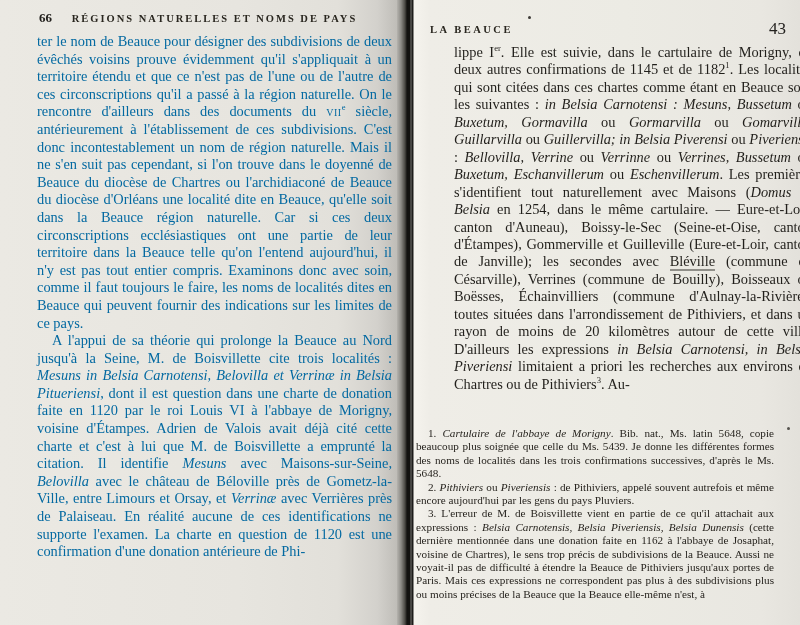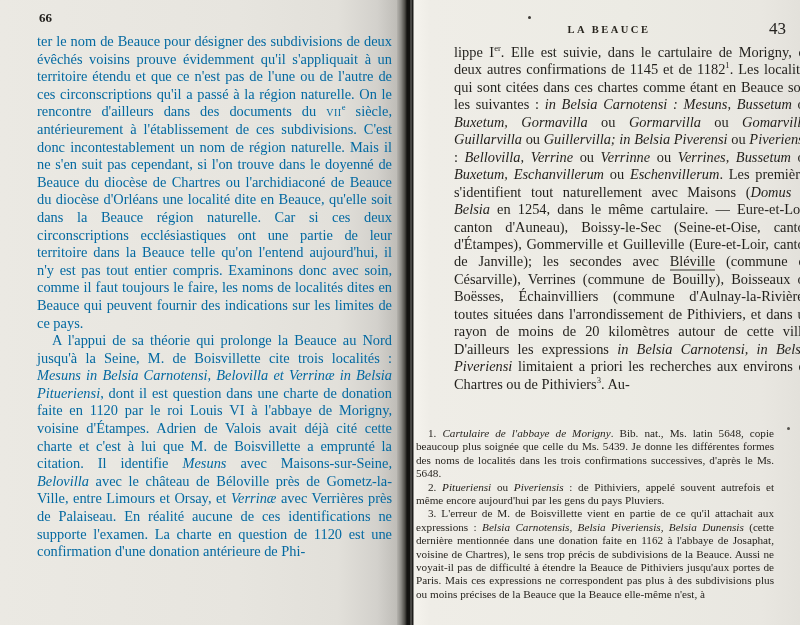--- a/index.html
+++ b/index.html
@@ -25,21 +25,21 @@
   }
   .header-left { position:absolute; top:10px; left:37px; width:355px; height:18px; }
   .pageno-left { position:absolute; left:2px; top:0; font-size:13px; font-weight:bold; color:#23211e; }
   .title-left  { display:block; text-align:center; font-size:10.5px; font-weight:bold;
                  letter-spacing:2px; color:#29261f; padding-top:3px; }
   .body-left {
     position:absolute; top:33px; left:37px; width:355px;
     color:#0369a1; font-size:14.4px; line-height:17.6px; text-align:justify;
   }
   .header-right { position:absolute; top:24px; left:430px; width:358px; height:18px; }
-  .title-right  { display:block; text-align:center; font-size:10.5px; font-weight:bold;
+  .title-right  { display:block; font-size:10.5px; font-weight:bold;
                   letter-spacing:2.5px; color:#29261f; }
   .pageno-right { position:absolute; right:2px; top:-5px; font-size:17px; color:#23211e; }
   .body-right {
     position:absolute; top:44px; left:430px; width:358px;
     color:#211f1b; font-size:14.4px; line-height:17.45px; text-align:justify;margin-left:24px;
   }
   .footnotes {
     position:absolute; top:427px; left:416px; width:358px;
     color:#27241f; font-size:11.2px; line-height:13.4px; text-align:justify;
   }
@@ -56,36 +56,37 @@
 </style>
 </head>
 <body>
 
 <div class="page-left"></div>
 <div class="gutter"></div>
 <div class="page-right"></div>
 
 <div class="header-left">
   <span class="pageno-left">66</span>
+  <span class="title-left">RÉGIONS NATURELLES ET NOMS DE PAYS</span>
 </div>
 
 <div class="body-left">
     <p class="para"><span>ter le nom de Beauce pour désigner des subdivisions de deux évêchés voisins prouve évidemment qu'il s'appliquait à un territoire étendu et que ce n'est pas de l'une ou de l'autre de ces circonscriptions qu'il a passé à la région naturelle. On le rencontre d'ailleurs dans des documents du </span><span class="seg-sc">vii</span><span class="seg-sup">e</span><span> siècle, antérieurement à l'établissement de ces subdivisions. C'est donc incontestablement un nom de région naturelle. Mais il ne s'en suit pas cependant, si l'on trouve dans le doyenné de Beauce du diocèse de Chartres ou l'archidiaconé de Beauce du diocèse d'Orléans une localité dite en Beauce, qu'elle soit dans la Beauce région naturelle. Car si ces deux circonscriptions ecclésiastiques ont une partie de leur territoire dans la Beauce telle qu'on l'entend aujourd'hui, il n'y est pas tout entier compris. Examinons donc avec soin, comme il faut toujours le faire, les noms de localités dites en Beauce qui peuvent fournir des indications sur les limites de ce pays.</span></p>
     <p class="para indent"><span>A l'appui de sa théorie qui prolonge la Beauce au Nord jusqu'à la Seine, M. de Boisvillette cite trois localités : </span><span class="seg-i">Mesuns in Belsia Carnotensi, Belovilla et Verrinæ in Belsia Pitueriensi</span><span>, dont il est question dans une charte de donation faite en 1120 par le roi Louis VI à l'abbaye de Morigny, voisine d'Étampes. Adrien de Valois avait déjà cité cette charte et c'est à lui que M. de Boisvillette a emprunté la citation. Il identifie </span><span class="seg-i">Mesuns</span><span> avec Maisons-sur-Seine, </span><span class="seg-i">Belovilla</span><span> avec le château de Béloville près de Gometz-la-Ville, entre Limours et Orsay, et </span><span class="seg-i">Verrinæ</span><span> avec Verrières près de Palaiseau. En réalité aucune de ces identifications ne supporte l'examen. La charte en question de 1120 est une confirmation d'une donation antérieure de Phi-</span></p>
   </div>
 
 <div class="header-right">
   <span class="title-right">LA BEAUCE</span>
   <span class="pageno-right">43</span>
 </div>
 
 <div class="body-right">
     <p class="para"><span>lippe I</span><span class="seg-sup">er</span><span>. Elle est suivie, dans le cartulaire de Morigny, de deux autres confirmations de 1145 et de 1182</span><span class="seg-sup">1</span><span>. Les localités qui sont citées dans ces chartes comme étant en Beauce sont les suivantes : </span><span class="seg-i">in Belsia Carnotensi : Mesuns, Bussetum</span><span> ou </span><span class="seg-i">Buxetum, Gormavilla</span><span> ou </span><span class="seg-i">Gormarvilla</span><span> ou </span><span class="seg-i">Gomarvilla, Guillarvilla</span><span> ou </span><span class="seg-i">Guillervilla; in Belsia Piverensi</span><span> ou </span><span class="seg-i">Piveriensi</span><span class="seg-sup">2</span><span> : </span><span class="seg-i">Bellovilla, Verrine</span><span> ou </span><span class="seg-i">Verrinne</span><span> ou </span><span class="seg-i">Verrines, Bussetum</span><span> ou </span><span class="seg-i">Buxetum, Eschanvillerum</span><span> ou </span><span class="seg-i">Eschenvillerum</span><span>. Les premières s'identifient tout naturellement avec Maisons (</span><span class="seg-i">Domus in Belsia</span><span> en 1254, dans le même cartulaire. — Eure-et-Loir, canton d'Auneau), Boissy-le-Sec (Seine-et-Oise, canton d'Étampes), Gommerville et Guilleville (Eure-et-Loir, canton de Janville); les secondes avec </span><span class="seg-u">Bléville</span><span> (commune de Césarville), Verrines (commune de Bouilly), Boisseaux ou Boësses, Échainvilliers (commune d'Aulnay-la-Rivière), toutes situées dans l'arrondissement de Pithiviers, et dans un rayon de moins de 20 kilomètres autour de cette ville. D'ailleurs les expressions </span><span class="seg-i">in Belsia Carnotensi, in Belsia Piveriensi</span><span> limitaient a priori les recherches aux environs de Chartres ou de Pithiviers</span><span class="seg-sup">3</span><span>. Au-</span></p>
   </div>
 
 <div class="footnotes">
     <p class="para"><span>1. </span><span class="seg-i">Cartulaire de l'abbaye de Morigny</span><span>. Bib. nat., Ms. latin 5648, copie beaucoup plus soignée que celle du Ms. 5439. Je donne les différentes formes des noms de localités dans les trois confirmations successives, d'après le Ms. 5648.</span></p>
-    <p class="para"><span>2. </span><span class="seg-i">Pitueriensi</span><span> ou </span><span class="seg-i">Piveriensis</span><span> : de Pithiviers, appelé souvent autrefois et même encore aujourd'hui par les gens du pays Pluviers.</span></p>
+    <p class="para"><span>2. </span><span class="seg-i">Pithiviers</span><span> ou </span><span class="seg-i">Piveriensis</span><span> : de Pithiviers, appelé souvent autrefois et même encore aujourd'hui par les gens du pays Pluviers.</span></p>
     <p class="para"><span>3. L'erreur de M. de Boisvillette vient en partie de ce qu'il attachait aux expressions : </span><span class="seg-i">Belsia Carnotensis, Belsia Piveriensis, Belsia Dunensis</span><span> (cette dernière mentionnée dans une donation faite en 1162 à l'abbaye de Josaphat, voisine de Chartres), le sens trop précis de subdivisions de la Beauce. Aussi ne voyait-il pas de difficulté à étendre la Beauce de Pithiviers jusqu'aux portes de Paris. Mais ces expressions ne correspondent pas plus à des subdivisions plus ou moins précises de la Beauce que la Beauce elle-même n'est, à</span></p>
   </div>
 
 <div class="speck" id="speck-top"></div>
 <div class="speck" id="speck-margin"></div>
 
 </body></html>

